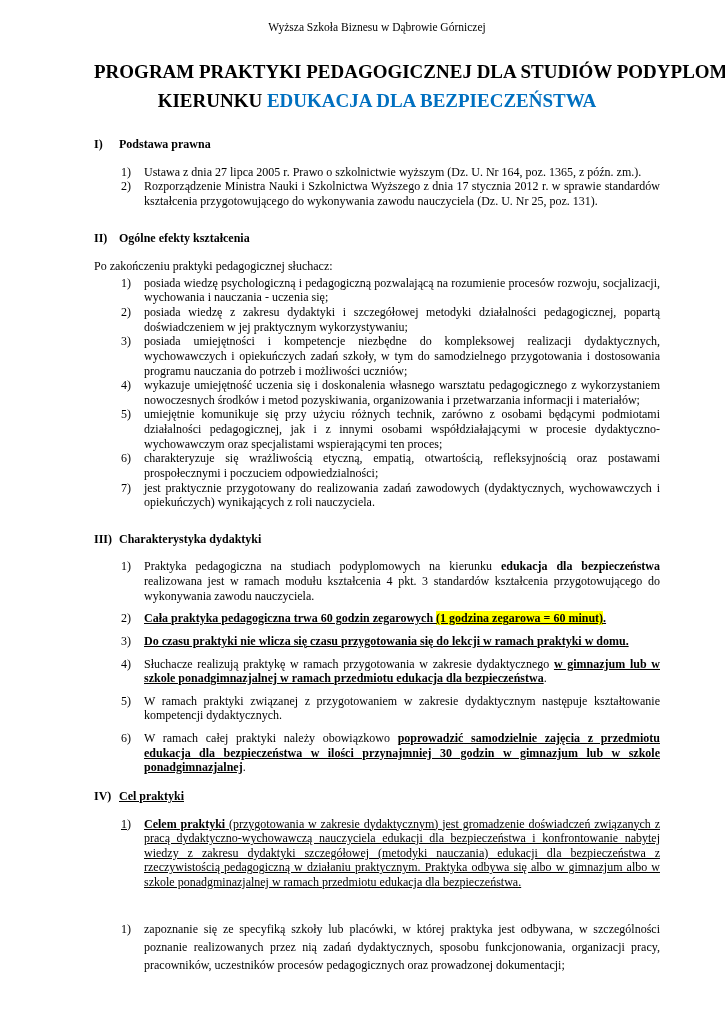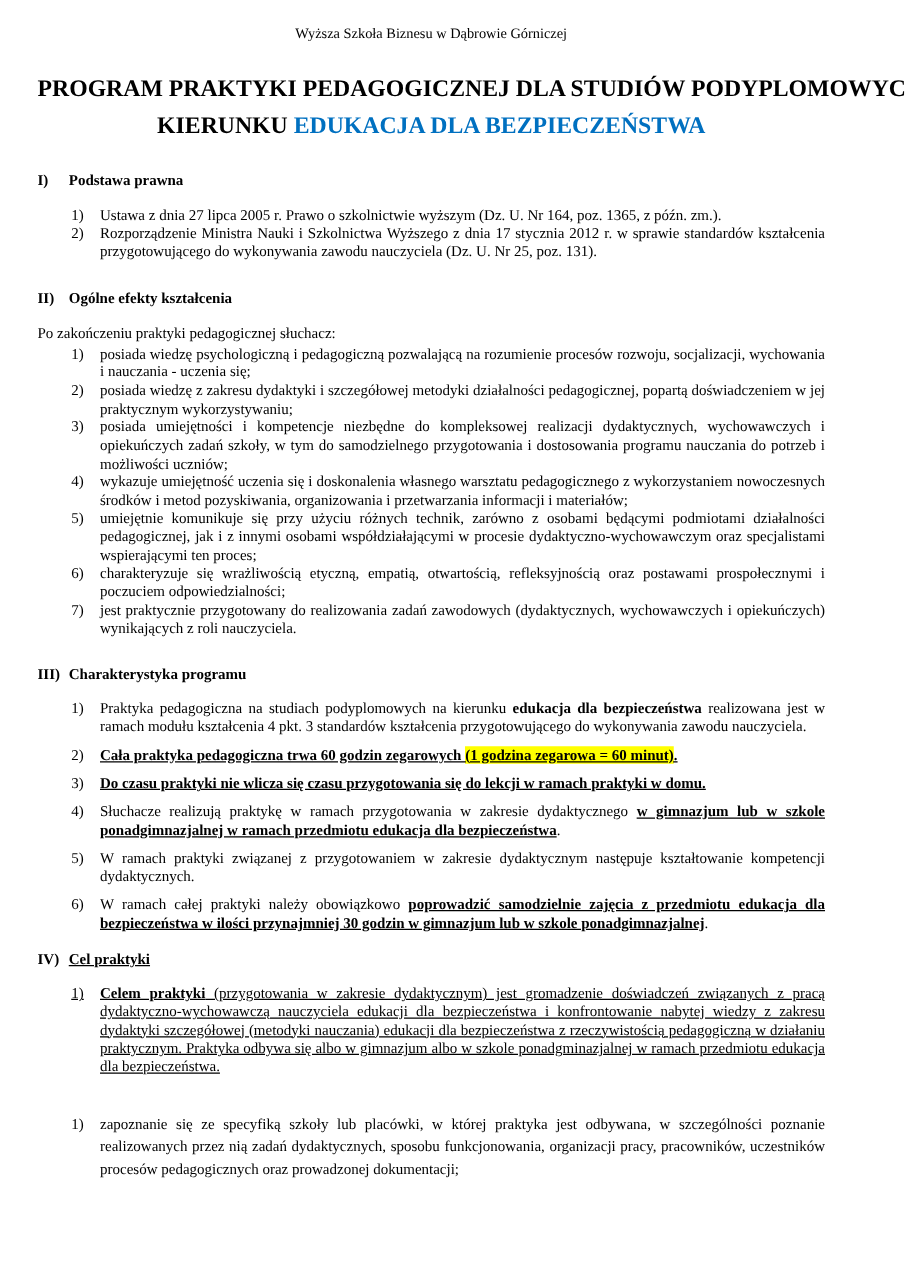--- a/index.html
+++ b/index.html
@@ -5,21 +5,21 @@
   :root{
     --accent:#0070C0;
     --hl:#FFFF00;
     --ink:#000000;
     --paper:#FFFFFF;
   }
   html,body{margin:0;padding:0;background:var(--paper);}
   .page{
     width:725px;height:1024px;box-sizing:border-box;
     background:var(--paper);color:var(--ink);
-    padding:20px 65px 0 30px;
+    padding:20px 65px 0 94px;
     font-family:"Liberation Serif", serif;
     font-size:12px;line-height:1.22;
     overflow:hidden;
   }
   .doc-header{
     text-align:center;font-size:11.5px;
   }
   .doc-title{
     margin:24px 0 0 0;text-align:center;
     font-size:19px;font-weight:bold;line-height:1.5;
@@ -98,21 +98,21 @@
             <span class="num">6)</span>
             <span class="txt"><span>charakteryzuje się wrażliwością etyczną, empatią, otwartością, refleksyjnością oraz postawami prospołecznymi i poczuciem odpowiedzialności;</span></span>
           </div>
           <div class="item">
             <span class="num">7)</span>
             <span class="txt"><span>jest praktycznie przygotowany do realizowania zadań zawodowych (dydaktycznych, wychowawczych i opiekuńczych) wynikających z roli nauczyciela.</span></span>
           </div>
         </div>
       </section>
       <section class="section sp-spaced lh-normal">
-        <div class="sec-heading"><span class="sec-label">III)</span><span class="sec-title">Charakterystyka programu</span></div>
+        <div class="sec-heading"><span class="sec-label">III)</span><span class="sec-title">Charakterystyka dydaktyki</span></div>
         <div class="items">
           <div class="item">
             <span class="num">1)</span>
             <span class="txt"><span>Praktyka pedagogiczna na studiach podyplomowych na kierunku </span><span class="b">edukacja dla bezpieczeństwa</span><span> realizowana jest w ramach modułu kształcenia 4 pkt. 3 standardów kształcenia przygotowującego do wykonywania zawodu nauczyciela.</span></span>
           </div>
           <div class="item">
             <span class="num">2)</span>
             <span class="txt"><span class="b u">Cała praktyka pedagogiczna trwa 60 godzin zegarowych </span><span class="b u hl">(1 godzina zegarowa = 60 minut)</span><span class="b u">.</span></span>
           </div>
           <div class="item">

